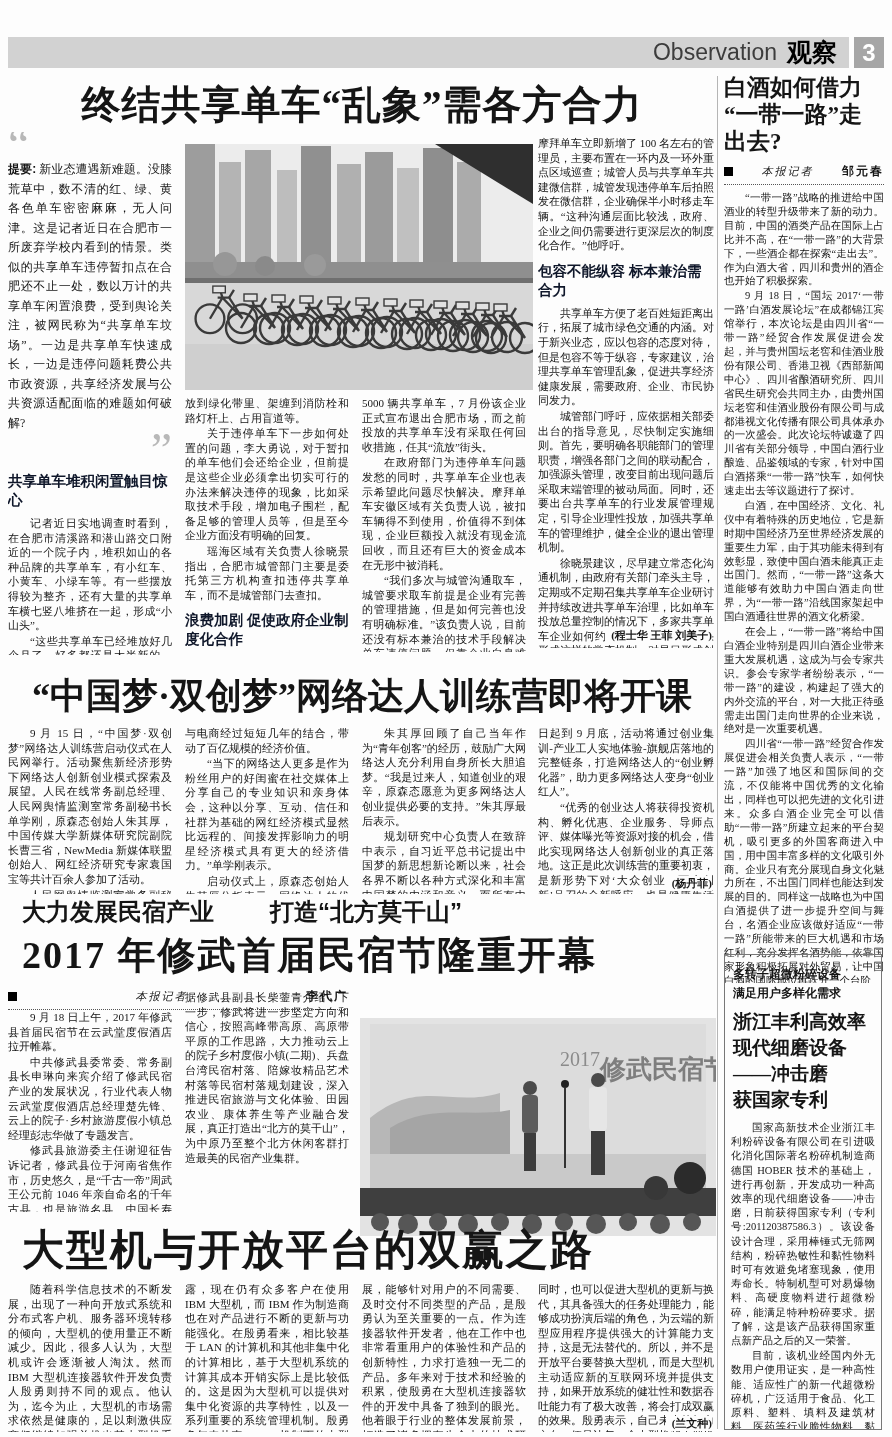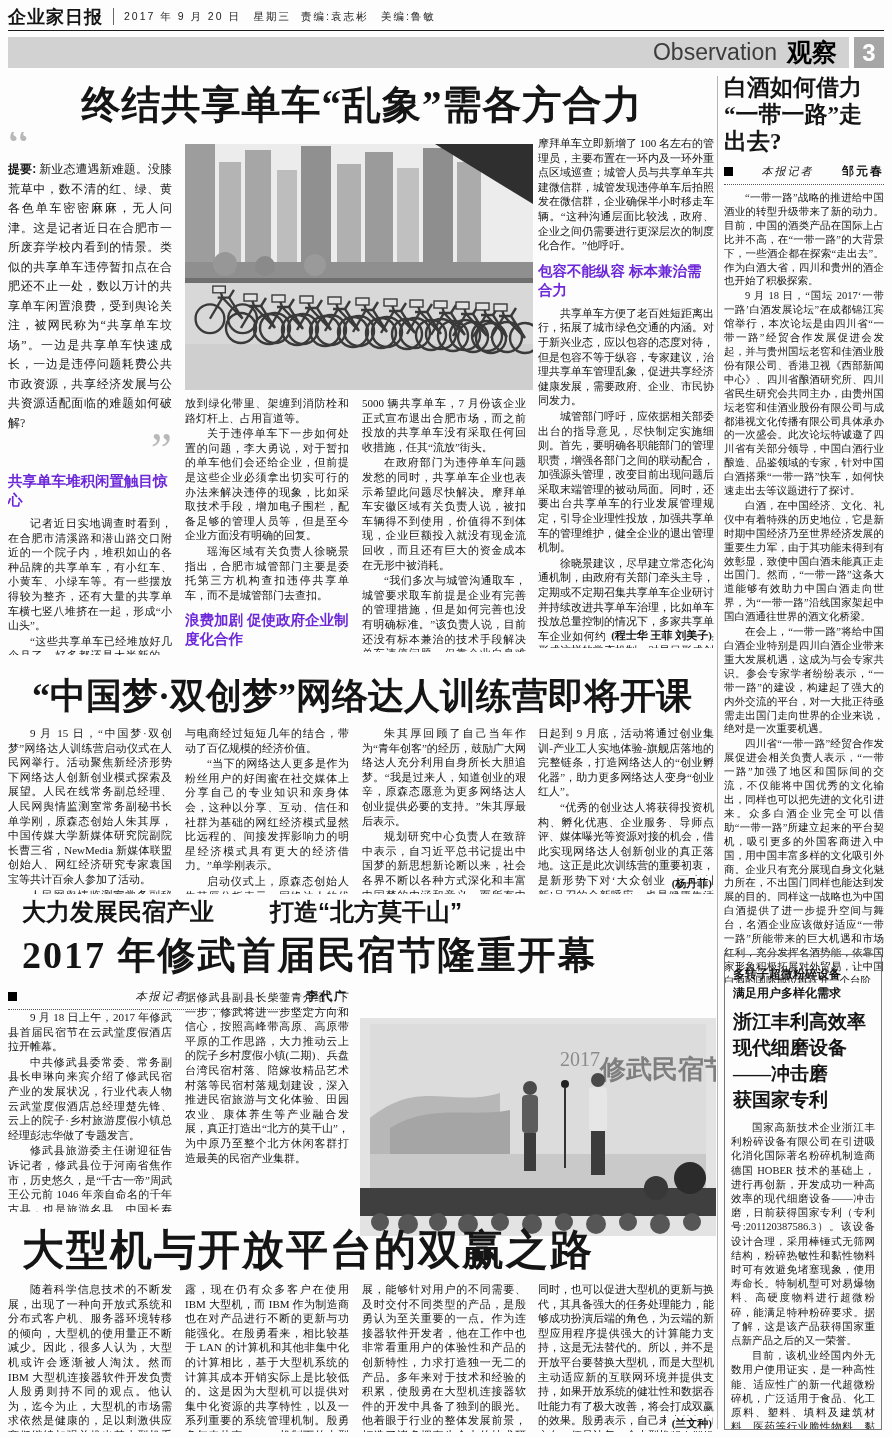--- a/index.html
+++ b/index.html
@@ -26,21 +26,21 @@
   
   .content{position:absolute;left:8px;top:72px;width:708px;height:1360px;}
   .v-divider{position:absolute;left:717px;top:76px;bottom:8px;width:0;border-left:1px solid #b5b5b5;}
   .sidebar{position:absolute;left:724px;top:74px;width:160px;height:1358px;}
 
   
   .plist p{margin:0 0 1px 0;font-size:11px;line-height:14.6px;text-align:justify;text-indent:2em;}
   [data-cont] p:first-child{text-indent:0;}
   .col{position:absolute;overflow:hidden;}
   .subhead{font-family:"Liberation Sans",sans-serif;font-weight:bold;font-size:14.5px;
-           margin:9px 0 6px 0;color:#6d28d9;}
+           margin:9px 0 6px 0;color:#0f172a;}
   .byline-row{display:flex;align-items:center;gap:14px;border-bottom:1px dotted #555;
               padding-bottom:4px;margin-bottom:4px;justify-content:space-between;}
   .byline-sq{width:9px;height:9px;background:#000;flex:0 0 auto;}
   .byline-pre{font-size:11px;font-style:italic;letter-spacing:2px;}
   .byline-name{font-size:12px;font-weight:bold;letter-spacing:2px;}
   .tail-byline{position:absolute;font-size:11px;font-weight:bold;background:#fdfdfd;padding-left:6px;}
 
   
   .art-bike{position:absolute;left:0;top:0;width:708px;height:585px;}
   .art-bike h1{margin:6px 0 0 0;text-align:center;font-size:39px;font-weight:bold;letter-spacing:1px;}
@@ -76,26 +76,20 @@
          padding:8px 6px;box-sizing:border-box;overflow:hidden;}
   .ad-kicker{font-family:"Liberation Sans",sans-serif;font-weight:bold;font-size:12px;line-height:19px;margin:2px 0 6px 2px;}
   .ad-title{font-size:19px;font-weight:bold;line-height:26px;margin:0 0 8px 2px;}
   .ad-paras p{font-size:10.5px;line-height:14.2px;}
 </style>
 </head>
 <body>
 
 <div class="page">
 
-  <header class="masthead">
-    <span class="paper-name">企业家日报</span>
-    <span class="mast-divider"></span>
-    <span class="mast-info">2017 年 9 月 20 日　星期三</span>
-    <span class="mast-info">责编:袁志彬　美编:鲁敏</span>
-  </header>
 
   <div class="banner">
     <div class="banner-bar">
       <span class="banner-en">Observation</span>
       <span class="banner-cn">观察</span>
     </div>
     <div class="page-num">3</div>
   </div>
 
   <div class="v-divider"></div>

